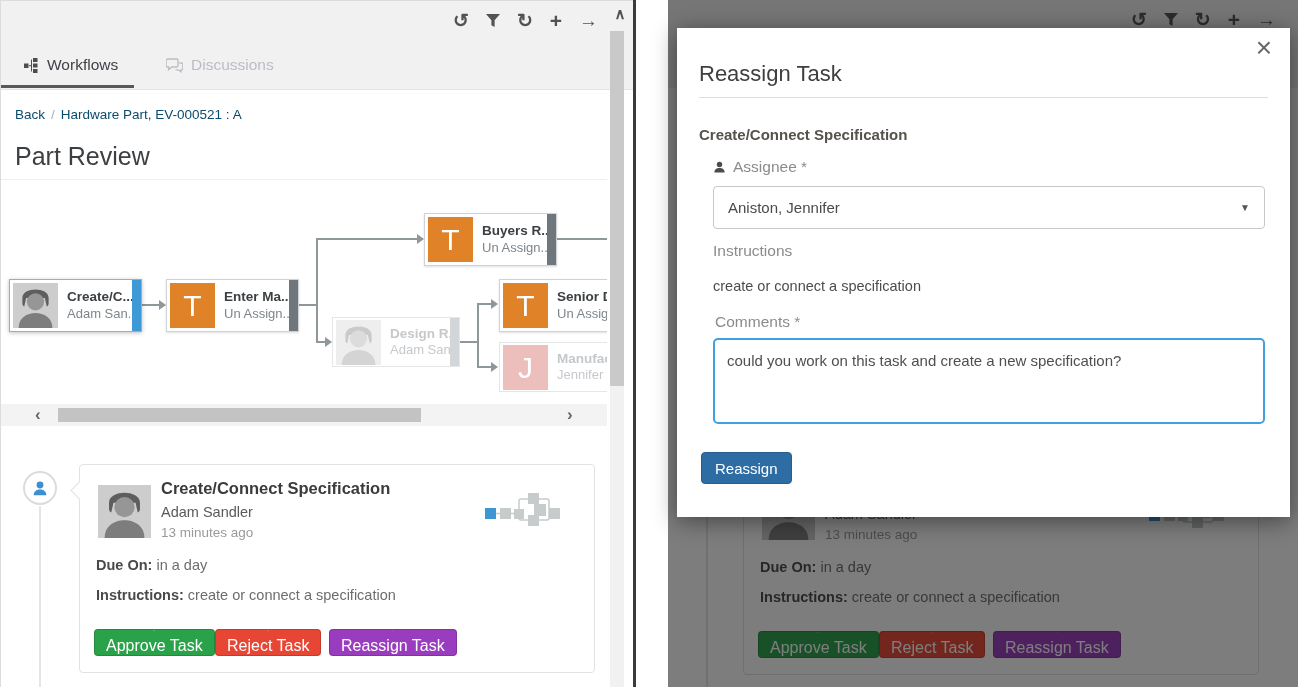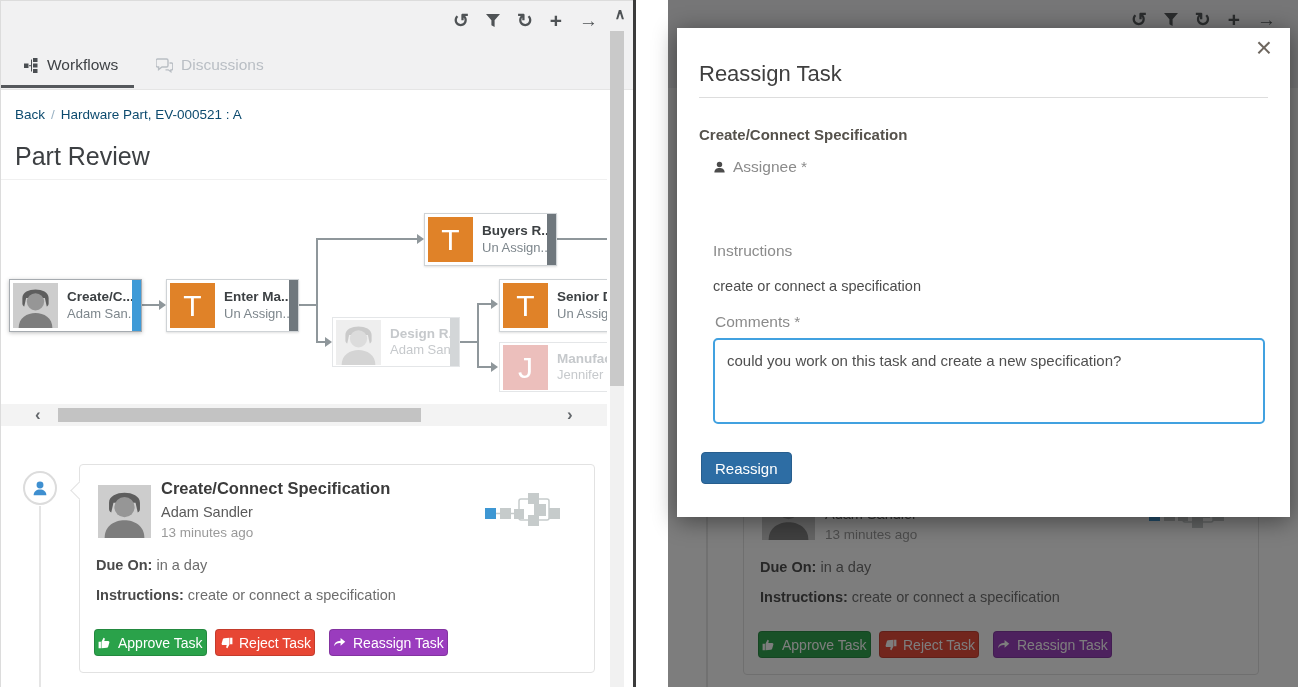--- a/index.html
+++ b/index.html
@@ -57,22 +57,22 @@
   .card-notch{position:absolute;left:-7px;top:19px;width:12px;height:12px;background:#fff;
               border-left:1px solid #e2e2e2;border-bottom:1px solid #e2e2e2;transform:rotate(45deg);}
   .card-avatar{position:absolute;left:18px;top:20px;width:53px;height:53px;}
   .card-title{position:absolute;left:81px;top:14px;font-size:16.5px;font-weight:700;color:#3b3b3b;}
   .card-name{position:absolute;left:81px;top:39px;font-size:14.5px;color:#5a5a5a;}
   .card-time{position:absolute;left:81px;top:60px;font-size:13.5px;color:#9a9a9a;}
   .card-mini{position:absolute;left:405px;top:28px;}
   .card-line{position:absolute;left:16px;font-size:14.5px;color:#6d6d6d;}
   .card-line b{color:#4a4a4a;}
   .btn{position:absolute;top:164px;height:27px;display:inline-flex;align-items:center;gap:6px;
-       padding:0 3px;border-radius:4px;color:#fff;font-size:14px;cursor:pointer;border:1px solid rgba(0,0,0,.15);
-       box-sizing:border-box;white-space:nowrap;}
+       padding:0 11px;border-radius:4px;color:#fff;font-size:16px;cursor:pointer;border:1px solid rgba(0,0,0,.15);
+       box-sizing:border-box;white-space:nowrap;flex-direction:column;}
 
   
   .vscroll-up{position:absolute;left:606px;top:4px;width:26px;height:24px;text-align:center;
               font-size:15px;font-weight:700;color:#4f5356;cursor:pointer;}
   .vscroll-track{position:absolute;left:609px;top:30px;width:14px;height:657px;background:#f1f1f1;}
   .vscroll-thumb{position:absolute;left:0;top:0;width:14px;height:355px;background:#c9c9c9;cursor:pointer;}
 
   
   .win-divider{position:absolute;left:633px;top:0;width:3px;height:687px;background:#3b3b3b;}
 
@@ -127,21 +127,21 @@
             <rect x="0" y="5.5" width="4.5" height="4.5"></rect>
             <rect x="5" y="7.2" width="2.5" height="1"></rect>
         <rect x="7" y="1.5" width="1" height="12"></rect>
             <rect x="9" y="0" width="4.5" height="4"></rect>
         <rect x="9" y="5.5" width="4.5" height="4"></rect>
             <rect x="9" y="11" width="4.5" height="4"></rect>
           </g>
       </svg>
       <span>Workflows</span>
     </div>
-    <div class="tab tab-inactive" style="left:155px;text-align:right;">
+    <div class="tab tab-inactive" style="left:165px;text-align:right;">
       <svg width="17" height="15" viewBox="0 0 17 15">
         <path d="M1.5 1h9a1.5 1.5 0 011.5 1.5v5A1.5 1.5 0 0110.5 9H6l-3.4 2.6V9H1.5A1.5 1.5 0 010 7.5v-5A1.5 1.5 0 011.5 1z" fill="none" stroke="#b9bec4" stroke-width="1.4"></path>
         <path d="M13.5 5h2a1.3 1.3 0 011.3 1.3v4.2a1.3 1.3 0 01-1.3 1.3h-.6v2l-2.6-2h-2.8" fill="none" stroke="#b9bec4" stroke-width="1.3"></path>
       </svg>
       <span>Discussions</span>
     </div>
     <div class="tab-underline"></div>
 
     <div class="crumb">
       <a href="#">Back</a><span class="sep">/</span><a href="#">Hardware Part, EV-000521 : A</a>
@@ -382,20 +382,24 @@
     <div class="modal-taskname">Create/Connect Specification</div>
 
     <div class="field-label" style="left:36px;top:130px;">
       <svg width="13" height="14" viewBox="0 0 24 24">
         <circle cx="12" cy="7.5" r="5" fill="#4c4c4c"></circle>
           <path d="M2.5 22c0-5.5 4.3-8.2 9.5-8.2s9.5 2.7 9.5 8.2z" fill="#4c4c4c"></path>
       </svg>
       <span>Assignee *</span>
     </div>
 
+    <div class="selectbox">
+      <span>Aniston, Jennifer</span>
+      <span class="caret">▼</span>
+    </div>
 
     <div class="field-label" style="left:36px;top:214px;">
       <span>Instructions</span>
     </div>
     <div class="modal-instr-value">create or connect a specification</div>
 
     <div class="field-label" style="left:38px;top:285px;">
       <span>Comments *</span>
     </div>
     <textarea class="modal-textarea" id="comments-input" style="">could you work on this task and create a new specification?</textarea>

